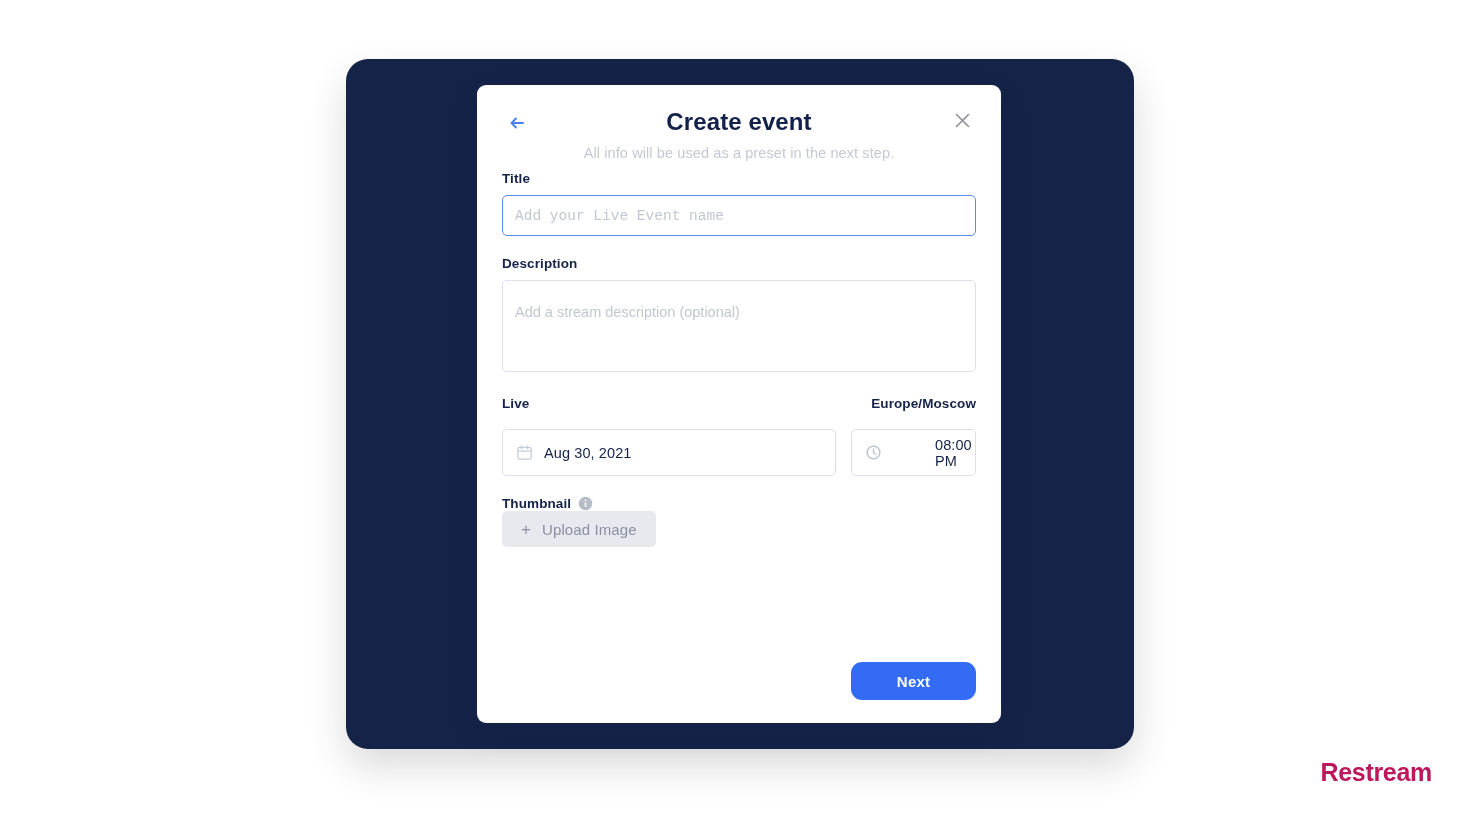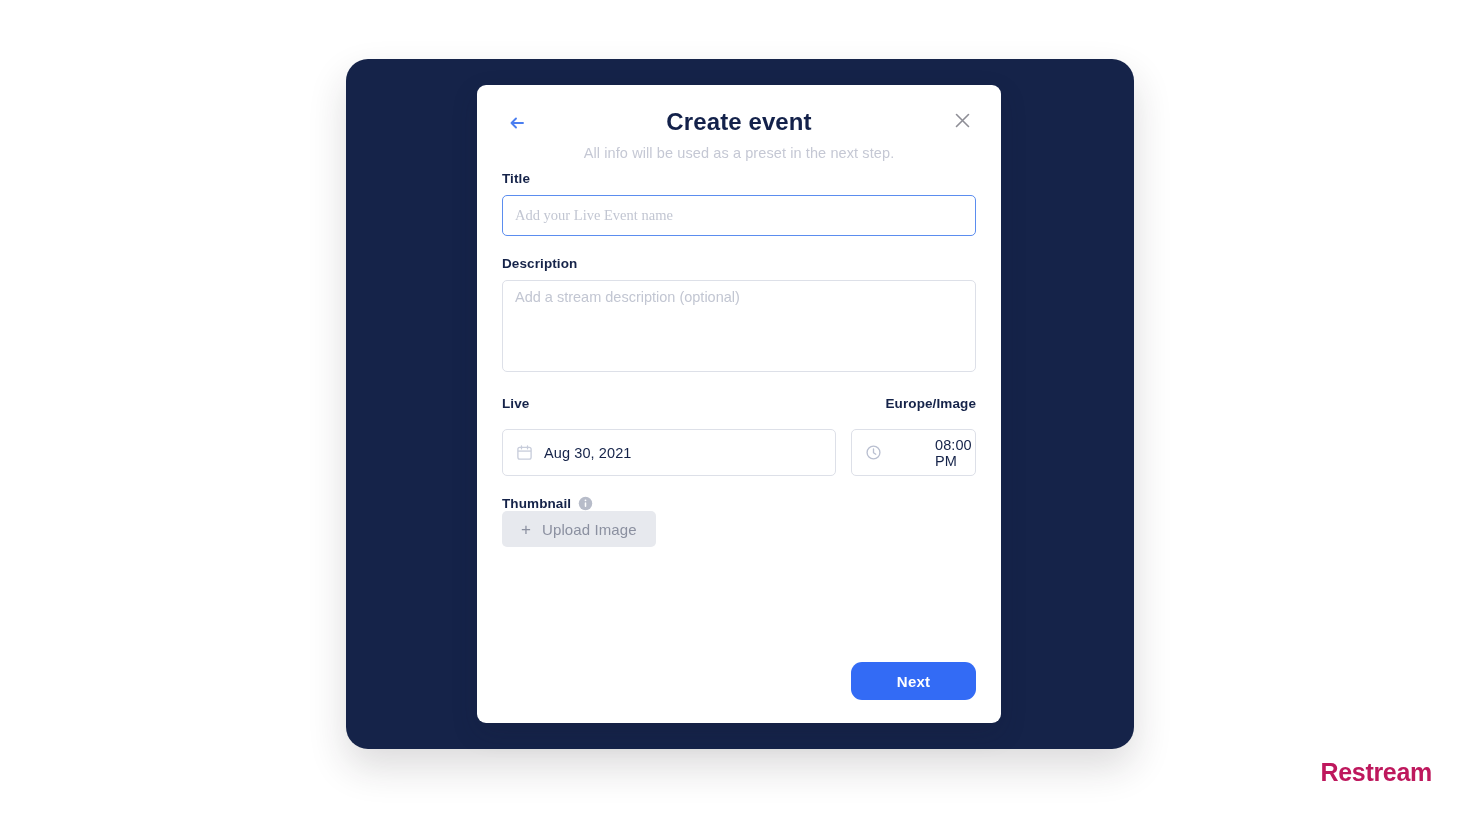--- a/index.html
+++ b/index.html
@@ -108,33 +108,33 @@
 
   .text-input {
     width: 100%;
     height: 41px;
     box-sizing: border-box;
     border: 1px solid #5b8def;
     border-radius: 5px;
     padding: 0 12px;
     font-size: 14.5px;
     color: #1d4ed8;
-    font-family: Liberation Serif, serif;
+    font-family: Liberation Mono, monospace;
     outline: none;
     background: #ffffff;
   }
   .text-input::placeholder { color: #c2c6d2; }
 
   .textarea-input {
     width: 100%;
     height: 92px;
     box-sizing: border-box;
     border: 1px solid #dde0e8;
     border-radius: 5px;
-    padding: 8px 12px;
+    padding: 23px 12px;
     font-size: 14.5px;
     color: #152349;
     font-family: "Liberation Sans", sans-serif;
     resize: none;
     outline: none;
     background: #ffffff;
   }
   .textarea-input::placeholder { color: #c2c6d2; }
 
   
@@ -281,21 +281,21 @@
     </div>
 
     <div class="field-block">
       <label class="field-label">Description</label>
       <textarea class="textarea-input" placeholder="Add a stream description (optional)" style=""></textarea>
     </div>
 
     <div>
       <div class="labels-row">
         <label class="field-label">Live</label>
-        <label class="field-label">Europe/Image</label>
+        <label class="field-label">Europe/Moscow</label>
       </div>
       <div class="datetime-row">
 
         <div class="date-col">
           <div class="picker">
             <span class="picker-icon">
               <svg width="17" height="17" viewBox="0 0 18 18" fill="none">
                 <rect x="2" y="3.5" width="14" height="12.5" rx="2" stroke="#c8cddb" stroke-width="1.4"></rect>
                 <path d="M2 7.5H16" stroke="#c8cddb" stroke-width="1.4"></path>
                 <path d="M5.8 2V5M12.2 2V5" stroke="#c8cddb" stroke-width="1.4" stroke-linecap="round"></path>

